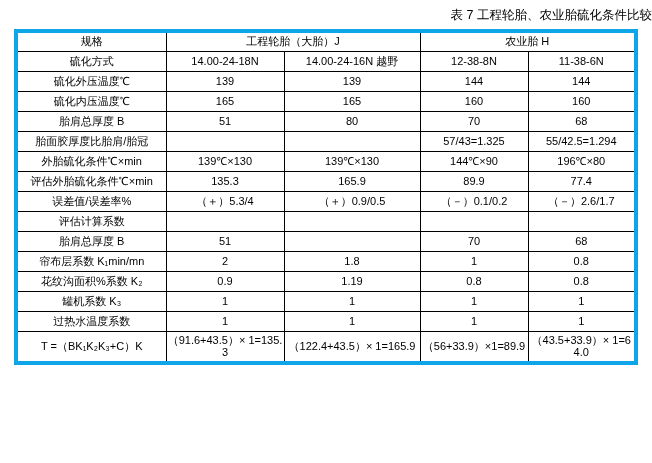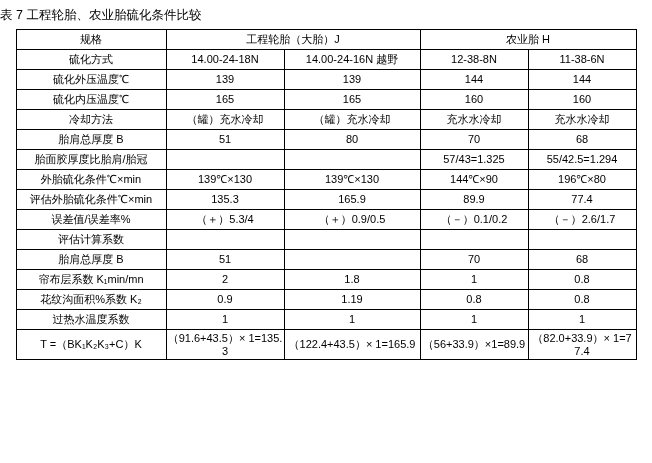--- a/index.html
+++ b/index.html
@@ -15,34 +15,34 @@
     overflow: hidden;
   }
   .page {
     position: relative;
     width: 652px;
     height: 463px;
     box-sizing: border-box;
     padding: 0;
   }
   .doc-title {
-    text-align: left;
+    text-align: right;
     font-size: 12.5px;
     font-family: "Liberation Sans", sans-serif;
     padding-top: 7px;
     padding-bottom: 5px;
     letter-spacing: 0px;
     white-space: nowrap;
   }
   table.data-table {
     border-collapse: collapse;
     table-layout: fixed;
     width: 620px;
     margin: 0 auto;
-    border: 1px solid #0ea5e9;
+    border: 4px solid #0ea5e9;
   }
   table.data-table td {
     border: 1px solid #000000;
     text-align: center;
     vertical-align: middle;
     font-size: 11px;
     font-family: "Liberation Sans", sans-serif;
     line-height: 1.15;
     padding: 2px 1px;
     height: 20px;
@@ -94,27 +94,20 @@
         <td>144</td>
       </tr>
       <tr>
         <td>硫化内压温度℃</td>
         <td>165</td>
         <td>165</td>
         <td>160</td>
         <td>160</td>
       </tr>
       <tr>
-        <td>冷却方法</td>
-        <td>（罐）充水冷却</td>
-        <td>（罐）充水冷却</td>
-        <td>充水水冷却</td>
-        <td>充水水冷却</td>
-      </tr>
-      <tr>
         <td>胎肩总厚度 B</td>
         <td>51</td>
         <td>80</td>
         <td>70</td>
         <td>68</td>
       </tr>
       <tr>
         <td>胎面胶厚度比胎肩/胎冠</td>
         <td></td>
         <td></td>
@@ -164,29 +157,36 @@
         <td>0.8</td>
       </tr>
       <tr>
         <td>花纹沟面积%系数 K₂</td>
         <td>0.9</td>
         <td>1.19</td>
         <td>0.8</td>
         <td>0.8</td>
       </tr>
       <tr>
+        <td>罐机系数 K₃</td>
+        <td>1</td>
+        <td>1</td>
+        <td>1</td>
+        <td>1</td>
+      </tr>
+      <tr>
         <td>过热水温度系数</td>
         <td>1</td>
         <td>1</td>
         <td>1</td>
         <td>1</td>
       </tr>
       <tr class="tall">
         <td>T =（BK₁K₂K₃+C）K</td>
         <td class="two-line">（91.6+43.5）× 1=135.3</td>
         <td class="two-line">（122.4+43.5）× 1=165.9</td>
         <td class="two-line">（56+33.9）×1=89.9</td>
-        <td class="two-line">（82.0+33.9）× 1=77.4</td>
+        <td class="two-line">（43.5+33.9）× 1=64.0</td>
       </tr>
     </tbody>
   </table>
 
 </div>
 
 </body></html>

